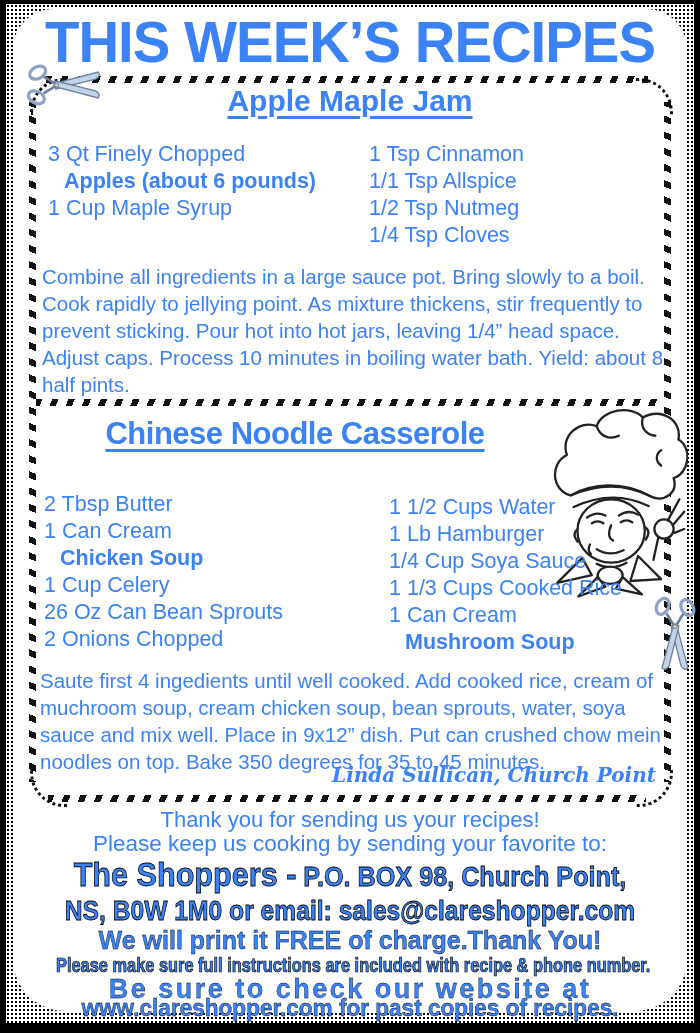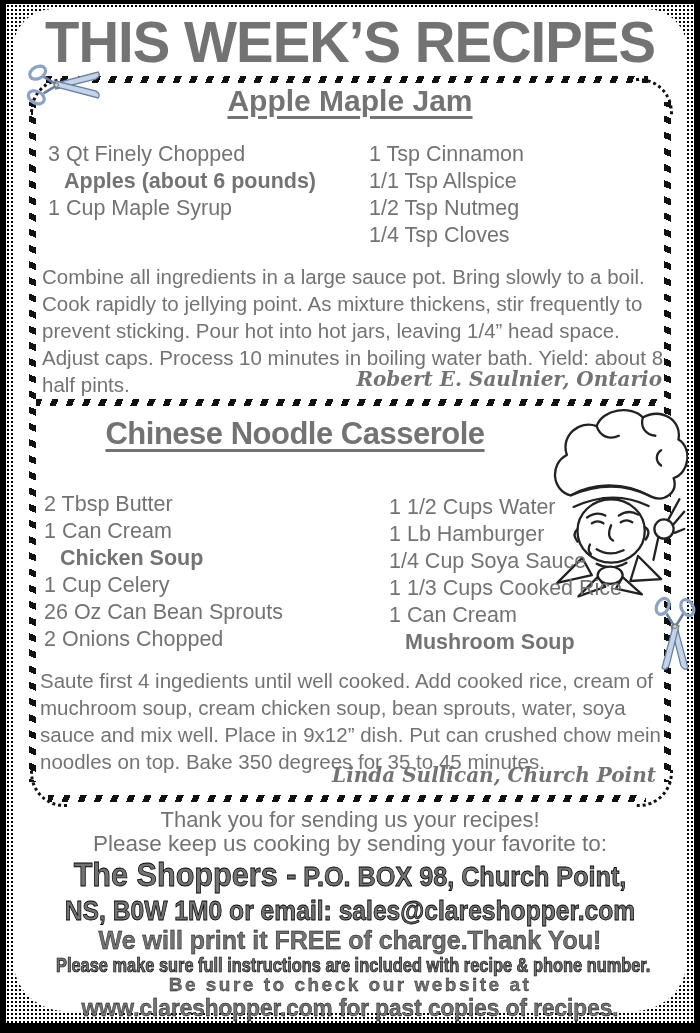--- a/index.html
+++ b/index.html
@@ -1,18 +1,18 @@
 <!DOCTYPE html>
 <html><head>
 <meta charset="utf-8">
 <style>
   html,body{margin:0;padding:0;background:#888;}
   .page{
     position:relative;width:700px;height:1033px;background:#000;
-    font-family:"Liberation Sans",sans-serif;color:#737373;overflow:hidden;
+    font-family:"Liberation Sans",sans-serif;color:#3b82f6;overflow:hidden;
     margin:0 auto;
   }
   .halftone{
     position:absolute;left:6px;top:4px;right:6px;bottom:10px;
     background-color:#fff;
     background-image:radial-gradient(circle,#000 1.05px,transparent 1.25px);
     background-size:4px 4px;
   }
   .panel{
     position:absolute;left:13px;top:9px;right:13px;bottom:22px;
@@ -69,21 +69,21 @@
 
   .footer-line{left:0;right:0;text-align:center;white-space:nowrap;}
   .f1{top:807px;font-size:22px;}
   .f2{top:831px;font-size:22.5px;}
   .f3{top:855px;font-weight:bold;-webkit-text-stroke:0.8px #000;transform:scaleX(.9);transform-origin:center;}
   .f3 .big{font-size:34px;}
   .f3 .rest{font-size:28px;}
   .f4{top:895px;font-size:28px;font-weight:bold;-webkit-text-stroke:0.8px #000;transform:scaleX(.88);transform-origin:center;}
   .f5{top:926px;font-size:25px;font-weight:bold;-webkit-text-stroke:0.4px #000;}
   .f6{top:954px;font-size:19.5px;font-weight:bold;-webkit-text-stroke:0.7px #000;transform:scaleX(.84);transform-origin:center;}
-  .f7{top:974px;font-size:19px;font-weight:bold;letter-spacing:2.5px;-webkit-text-stroke:0.3px #000;}
+  .f7{top:974px;font-size:27px;font-weight:bold;letter-spacing:2.5px;-webkit-text-stroke:0.3px #000;}
   .f8{top:995px;font-size:23.5px;font-weight:bold;-webkit-text-stroke:0.4px #000;transform:scaleX(.96);transform-origin:center;}
 
   svg{display:block;width:100%;height:100%;}
 </style>
 </head>
 <body>
 
 <div class="page">
   <div class="halftone"></div>
   <div class="panel"></div>
@@ -129,21 +129,20 @@
     <div class="indent">Apples (about 6 pounds)</div>
     <div>1 Cup Maple Syrup</div>
   </div>
   <div class="abs ing r1-right">
     <div>1 Tsp Cinnamon</div>
     <div>1/1 Tsp Allspice</div>
     <div>1/2 Tsp Nutmeg</div>
     <div>1/4 Tsp Cloves</div>
   </div>
   <div class="abs instructions instr1">Combine all ingredients in a large sauce pot. Bring slowly to a boil. Cook rapidly to jellying point. As mixture thickens, stir frequently to prevent sticking. Pour hot into hot jars, leaving 1/4” head space. Adjust caps. Process 10 minutes in boiling water bath. Yield: about 8 half pints.</div>
-  <div class="abs attribution attr1">Robert E. Saulnier, Ontario</div>
 
   <div class="abs recipe-title r2-title">Chinese Noodle Casserole</div>
 
   <div class="abs chef">
     <svg viewBox="0 0 150 210">
       <g fill="#fff" stroke="#222" stroke-width="2.4" stroke-linecap="round" stroke-linejoin="round">
         <path d="M30 95 C10 90 8 62 26 53 C19 33 39 16 57 23 C63 5 93 1 105 14 C124 3 146 17 142 37 C157 46 153 72 137 77 C142 92 127 103 113 96 C85 80 52 82 30 95 Z"></path>
         <path d="M57 23 C60 33 70 38 80 33" fill="none"></path>
         <path d="M105 14 C102 24 108 32 118 33" fill="none"></path>
         <path d="M124 48 C118 52 118 60 124 64" fill="none"></path>

